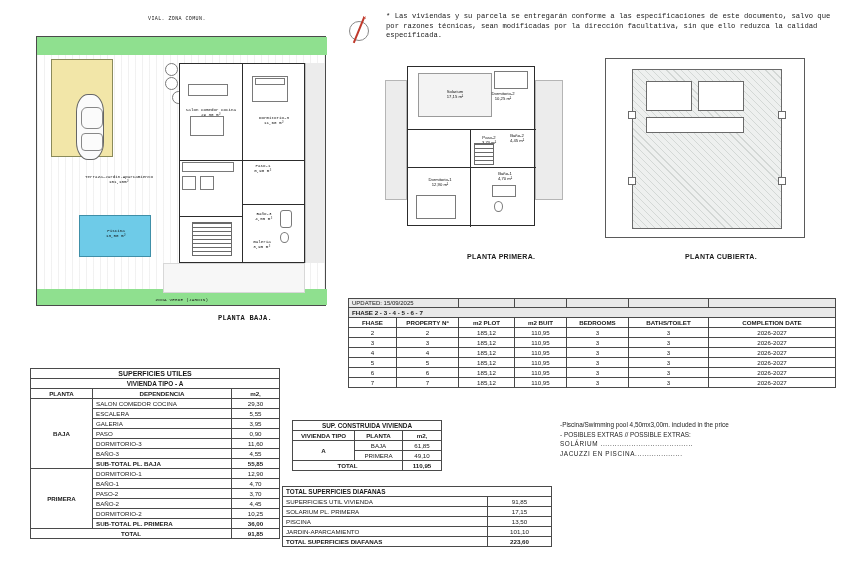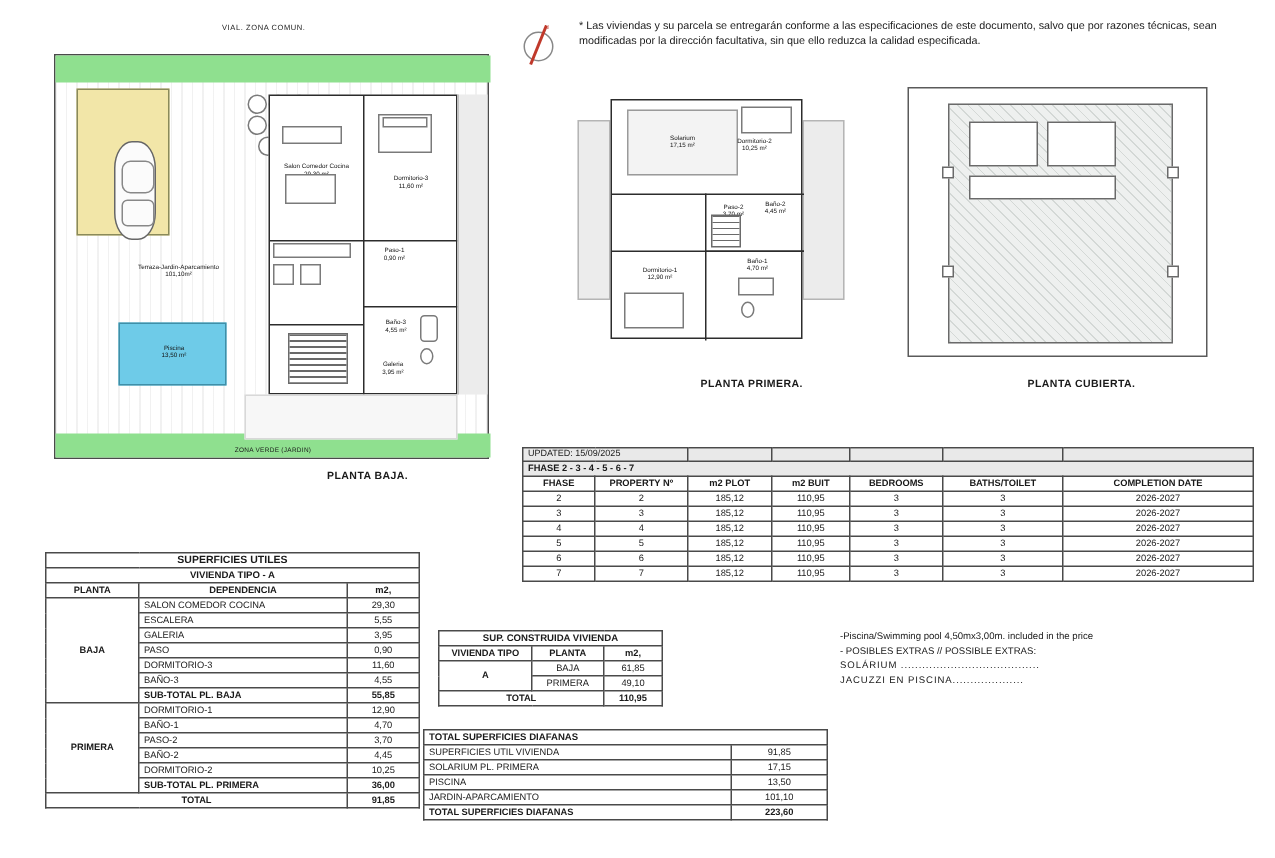--- a/index.html
+++ b/index.html
@@ -8,21 +8,21 @@
     width: 850px; height: 572px;
     background: #ffffff;
     font-family: "Liberation Sans", sans-serif;
     color: #1a1a1a;
     position: relative;
     overflow: hidden;
   }
   .root { position:absolute; inset:0; }
 
   
-  .abs { position:absolute; }
+  .abs { position:absolute;font-family:Liberation Mono, monospace; }
   .note { font-size:7.2px; line-height:1.35; }
 
   
   #planta-baja-block { left:18px; top:14px; width:320px; height:318px; }
 
   .pb-outer {
     position:absolute; left:18px; top:22px; width:290px; height:270px;
     border:1px solid #4a4a4a; background:#ffffff;
   }
   .pb-plot-hatch {

